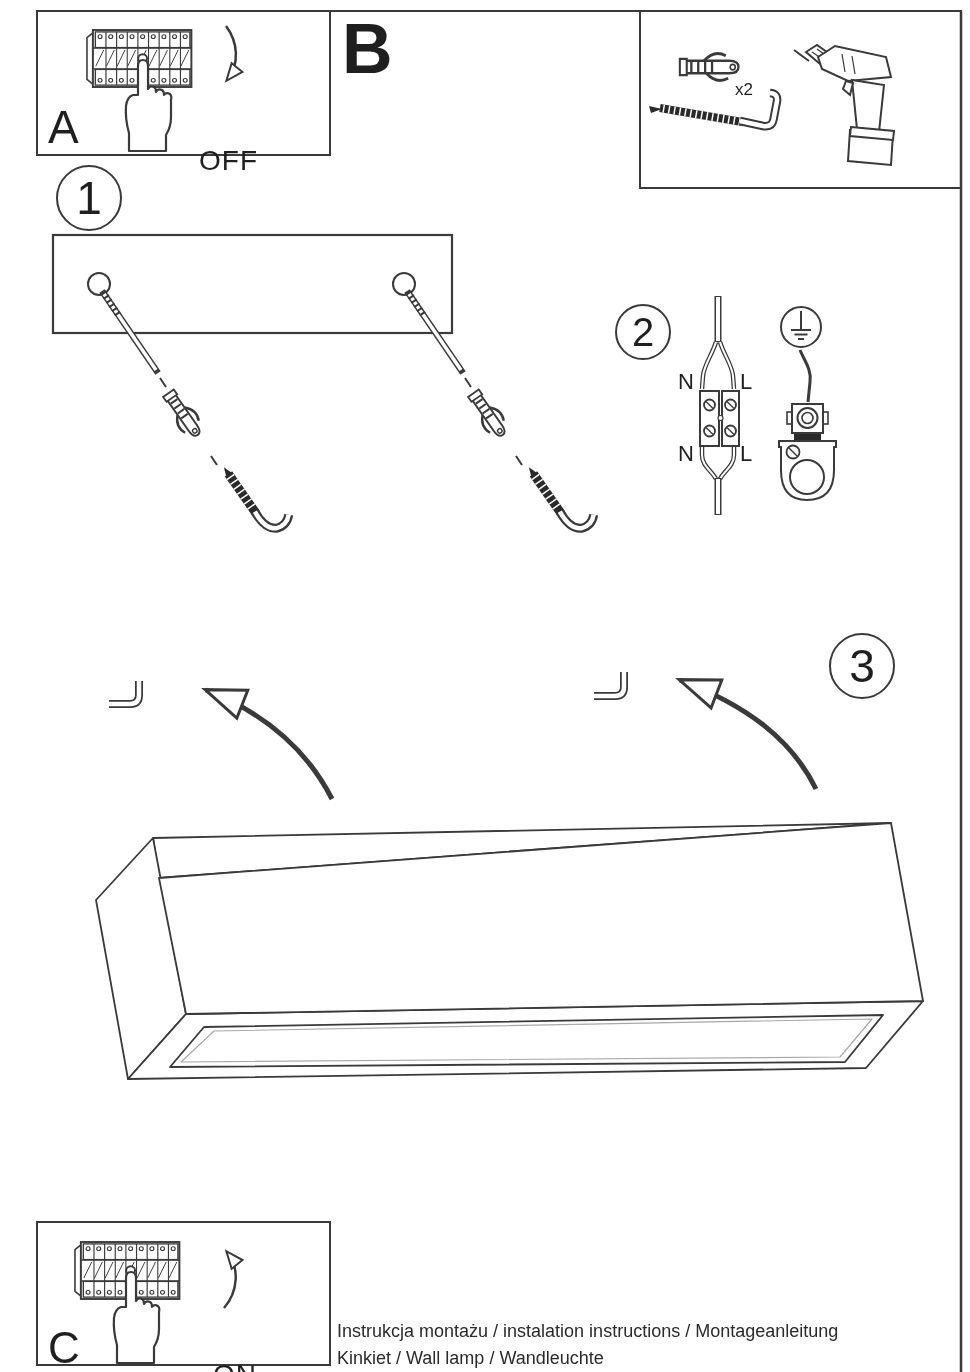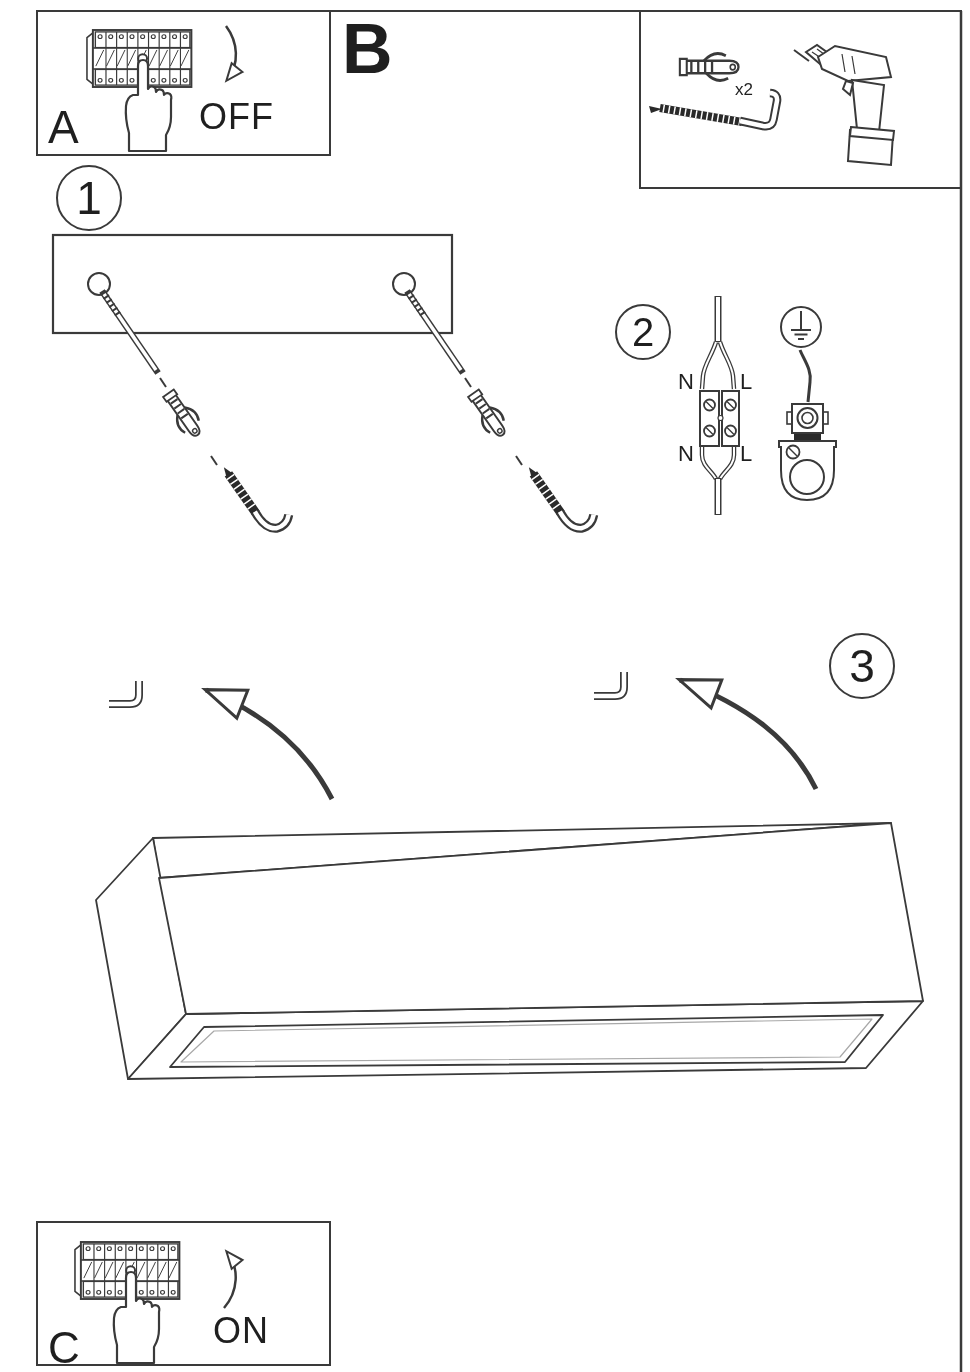--- a/index.html
+++ b/index.html
@@ -2,21 +2,21 @@
 <html><head>
 <meta charset="utf-8">
 <style>
   html,body{margin:0;padding:0;background:#e8e8e8;}
   #page{position:relative;width:970px;height:1372px;background:#ffffff;overflow:hidden;
         font-family:"Liberation Sans", sans-serif;}
   #art{position:absolute;left:0;top:0;}
   .t{position:absolute;color:#1f1f1f;white-space:nowrap;line-height:1;}
   .big-letter{font-size:70px;font-weight:700;}
   .corner-letter{font-size:46px;font-weight:400;}
-  .state-word{font-size:36px;font-weight:400;letter-spacing:1px;}
+  .state-word{font-size:28px;font-weight:400;letter-spacing:1px;margin-top:48px;}
   .qty{font-size:17px;font-weight:400;margin-left:24px;}
   .wire-label{font-size:22px;font-weight:400;}
   .step-badge{position:absolute;border:2.5px solid #3a3a3a;border-radius:50%;
       display:flex;align-items:center;justify-content:center;color:#1f1f1f;background:#fff;}
   .footer-line{font-size:18px;color:#2b2b2b;line-height:27px;white-space:nowrap;}
 </style>
 </head>
 <body>
 
 <div id="page">
@@ -254,14 +254,18 @@
     </div>
 
 <div class="t wire-label" style="left:678px;top:371px;">N</div>
 <div class="t wire-label" style="left:740px;top:371px;">L</div>
 <div class="t wire-label" style="left:678px;top:443px;">N</div>
 <div class="t wire-label" style="left:740px;top:443px;">L</div>
 
 <div class="t corner-letter" style="left:48px;top:1326px;font-size:44px;">C</div>
 <div class="t state-word" style="left:213px;top:1313px;">ON</div>
 
-
+<div style="position:absolute;left:337px;top:1318px;">
+  <div class="footer-line">Instrukcja montażu / instalation instructions / Montageanleitung</div>
+  <div class="footer-line">Kinkiet / Wall lamp / Wandleuchte</div>
 </div>
 
+</div>
+
 </body></html>

